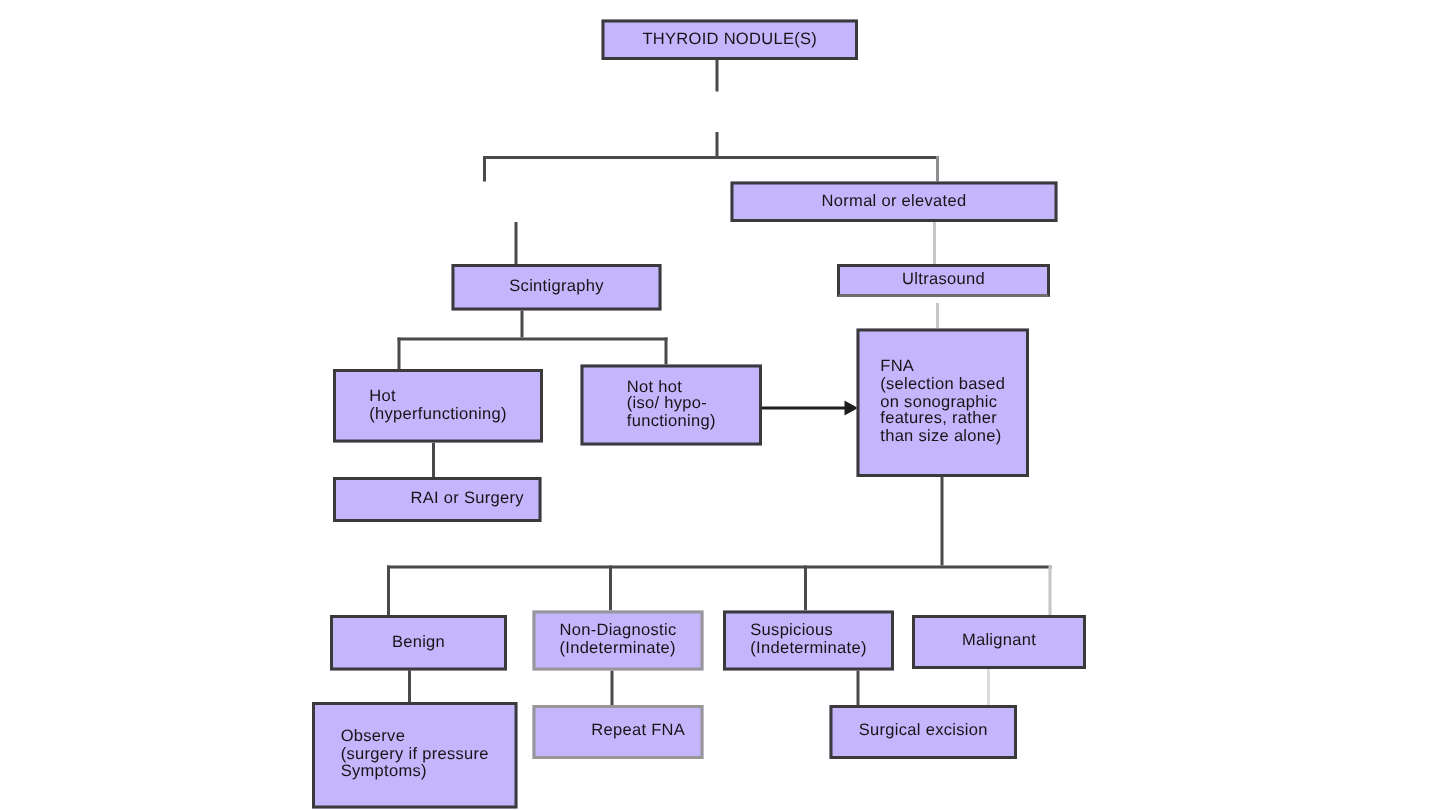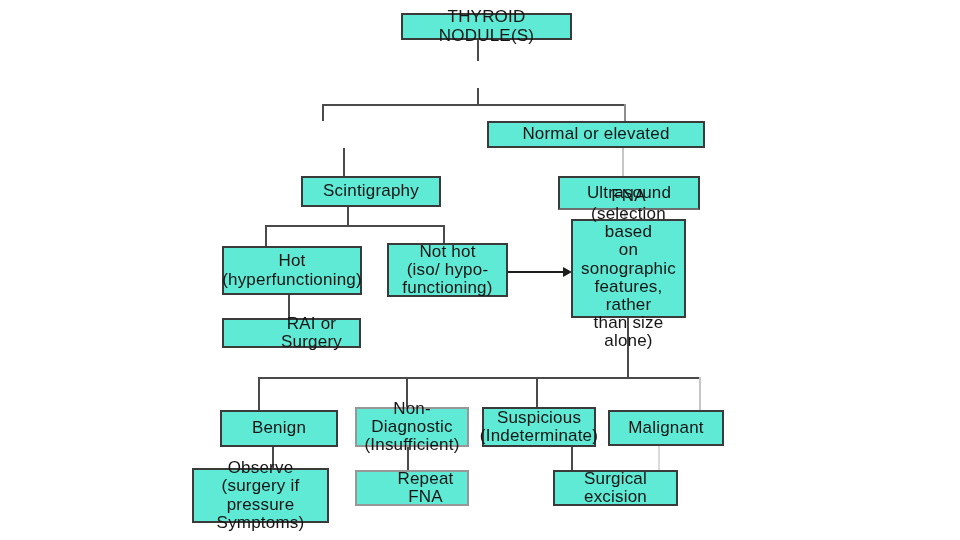--- a/index.html
+++ b/index.html
@@ -12,26 +12,26 @@
     width: 960px;
     height: 540px;
     background: #ffffff;
     overflow: hidden;
     font-family: "Liberation Sans", sans-serif;
   }
   .node {
     position: absolute;
     box-sizing: border-box;
     border: 2px solid #3a3a3a;
-    background: #5eead4;
+    background: #c4b5fd;
     display: flex;
     align-items: center;
     justify-content: center;
-    text-align: center;
-    font-size: 17px;
+    text-align: left;
+    font-size: 11px;
     line-height: 1.06;
     color: #151515;
     white-space: pre-line;
     letter-spacing: 0.2px;
   }
   .node.light {
     border-color: #979797;
   }
   .line {
     position: absolute;
@@ -89,21 +89,21 @@
 
 
   <div class="node" style="left:487px; top:121px; width:218px; height:27px;">
     <span>Normal  or  elevated</span>
   </div>
 
   <div class="node" style="left:272px; top:176px; width:140px; height:31px;margin-left:29px;">
     <span>Scintigraphy</span>
   </div>
 
-  <div class="node" style="left:558px; top:176px; width:142px; height:34px; border-bottom-color:#6e6e6e;">
+  <div class="node" style="left:558px; top:176px; width:142px; height:22px; border-bottom-color:#6e6e6e;">
     <span>Ultrasound</span>
   </div>
 
   <div class="node" style="left:222px; top:246px; width:140px; height:49px;">
     <span>Hot
 (hyperfunctioning)</span>
   </div>
 
   <div class="node" style="left:387px; top:243px; width:121px; height:54px;">
     <span>Not hot
@@ -122,33 +122,33 @@
   <div class="node" style="left:222px; top:318px; width:139px; height:30px;padding-left:40px;">
     <span>RAI or Surgery</span>
   </div>
 
   <div class="node" style="left:220px; top:410px; width:118px; height:37px;">
     <span>Benign</span>
   </div>
 
   <div class="node light" style="left:355px; top:407px; width:114px; height:40px;">
     <span>Non-Diagnostic
-(Insufficient)</span>
+(Indeterminate)</span>
   </div>
 
   <div class="node" style="left:482px; top:407px; width:114px; height:40px;">
     <span>Suspicious
 (Indeterminate)</span>
   </div>
 
   <div class="node" style="left:608px; top:410px; width:116px; height:36px;">
     <span>Malignant</span>
   </div>
 
-  <div class="node" style="left:192px; top:468px; width:137px; height:55px;">
+  <div class="node" style="left:208px; top:468px; width:137px; height:71px;">
     <span>Observe
 (surgery if pressure
 Symptoms)</span>
   </div>
 
   <div class="node light" style="left:355px; top:470px; width:114px; height:36px;padding-left:27px;">
     <span>Repeat FNA</span>
   </div>
 
   <div class="node" style="left:553px; top:470px; width:125px; height:36px;">

